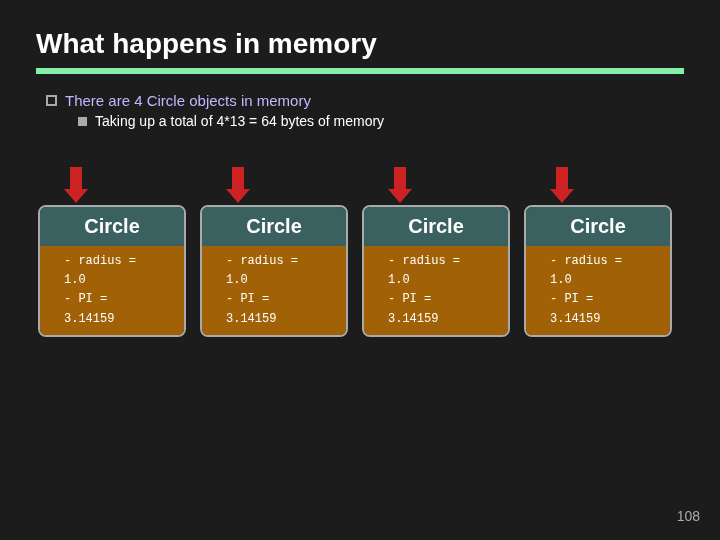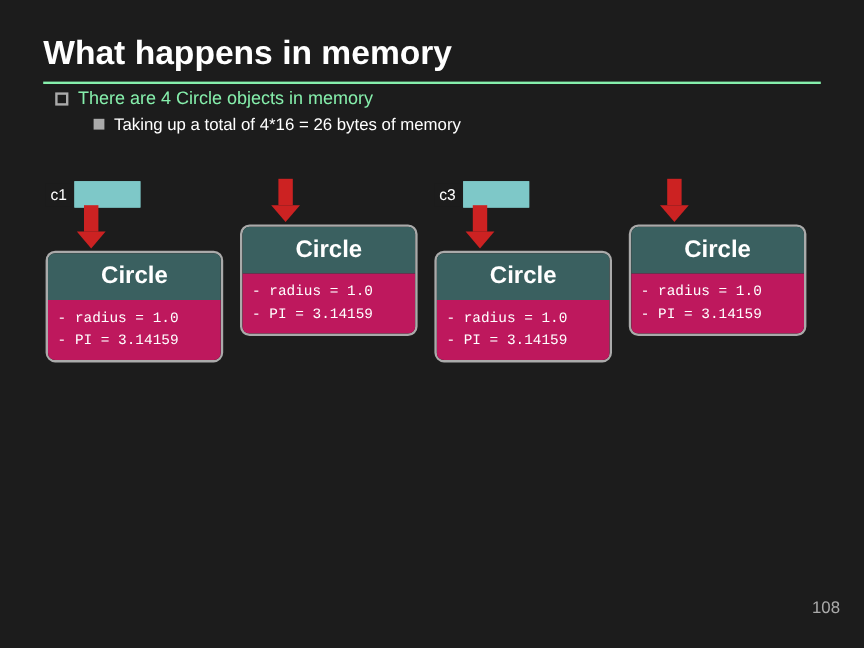--- a/index.html
+++ b/index.html
@@ -19,37 +19,37 @@
       background: #1c1c1c;
       padding: 28px 36px 20px 36px;
       position: relative;
     }
 
     .title {
       font-size: 28px;
       font-weight: bold;
       color: #ffffff;
       font-family: Arial, sans-serif;
-      border-bottom: 2px solid #86efac;
+      border-bottom: 6px solid #86efac;
       padding-bottom: 8px;
-      margin-bottom: 4px;
+      margin-bottom: 18px;
     }
 
     .bullet-list {
       list-style: none;
       padding: 0;
       margin-left: 10px;
     }
 
     .bullet-item {
       display: flex;
       align-items: flex-start;
       gap: 8px;
       font-size: 15px;
-      color: #86efac;
+      color: #c4b5fd;
       font-family: Arial, sans-serif;
       margin-bottom: 4px;
     }
 
     .bullet-square {
       width: 11px;
       height: 11px;
       min-width: 11px;
       background: transparent;
       border: 2px solid #aaa;
@@ -167,31 +167,31 @@
       background: #3a6060;
       text-align: center;
       font-size: 20px;
       font-weight: bold;
       color: #ffffff;
       font-family: Arial, sans-serif;
       padding: 8px 4px;
     }
 
     .object-body {
-      background: #be185d;
-      padding: 6px 8px;
+      background: #a16207;
+      padding: 6px 24px;
       font-size: 12px;
       color: #ffffff;
       font-family: 'Courier New', Courier, monospace;
       line-height: 1.6;
     }
 
     .page-number {
       position: absolute;
-      bottom: 26px;
+      bottom: 16px;
       right: 20px;
       font-size: 14px;
       color: #aaaaaa;
       font-family: Arial, sans-serif;
     }
   </style>
 </head>
 <body>
 
 <div class="slide">
@@ -199,68 +199,60 @@
   <div class="title">What happens in memory</div>
 
   <ul class="bullet-list">
     <li class="bullet-item">
       <span class="bullet-square"></span>
       <span>There are 4 Circle objects in memory</span>
     </li>
     <ul class="sub-bullet">
       <li class="sub-bullet-item">
         <span class="sub-bullet-square"></span>
-        <span>Taking up a total of 4*16 = 26 bytes of memory</span>
+        <span>Taking up a total of 4*13 = 64 bytes of memory</span>
       </li>
     </ul>
   </ul>
 
   <div class="memory-area">
 
     <div class="memory-column">
-      <div class="var-label-row">
-        <span class="var-label">c1</span>
-        <div class="var-box"></div>
-      </div>
-      <div class="arrow-container">
-        <div class="arrow-shape">
-          <div class="arrow-shaft"></div>
-          <div class="arrow-head"></div>
-        </div>
-      </div>
-      <div class="object-box">
-        <div class="object-header">Circle</div>
-        <div class="object-body">
-          <div>- radius = 1.0</div>
-          <div>- PI = 3.14159</div>
-        </div>
-      </div>
-    </div>
-
-    <div class="memory-column">
-      <div class="arrow-container">
-        <div class="arrow-shape">
-          <div class="arrow-shaft"></div>
-          <div class="arrow-head"></div>
-        </div>
-      </div>
-      <div class="object-box">
-        <div class="object-header">Circle</div>
-        <div class="object-body">
-          <div>- radius = 1.0</div>
-          <div>- PI = 3.14159</div>
-        </div>
-      </div>
-    </div>
-
-    <div class="memory-column">
-      <div class="var-label-row">
-        <span class="var-label">c3</span>
-        <div class="var-box"></div>
-      </div>
+      <div class="arrow-container">
+        <div class="arrow-shape">
+          <div class="arrow-shaft"></div>
+          <div class="arrow-head"></div>
+        </div>
+      </div>
+      <div class="object-box">
+        <div class="object-header">Circle</div>
+        <div class="object-body">
+          <div>- radius = 1.0</div>
+          <div>- PI = 3.14159</div>
+        </div>
+      </div>
+    </div>
+
+    <div class="memory-column">
+      <div class="arrow-container">
+        <div class="arrow-shape">
+          <div class="arrow-shaft"></div>
+          <div class="arrow-head"></div>
+        </div>
+      </div>
+      <div class="object-box">
+        <div class="object-header">Circle</div>
+        <div class="object-body">
+          <div>- radius = 1.0</div>
+          <div>- PI = 3.14159</div>
+        </div>
+      </div>
+    </div>
+
+    <div class="memory-column">
       <div class="arrow-container">
         <div class="arrow-shape">
           <div class="arrow-shaft"></div>
           <div class="arrow-head"></div>
         </div>
       </div>
       <div class="object-box">
         <div class="object-header">Circle</div>
         <div class="object-body">
           <div>- radius = 1.0</div>

